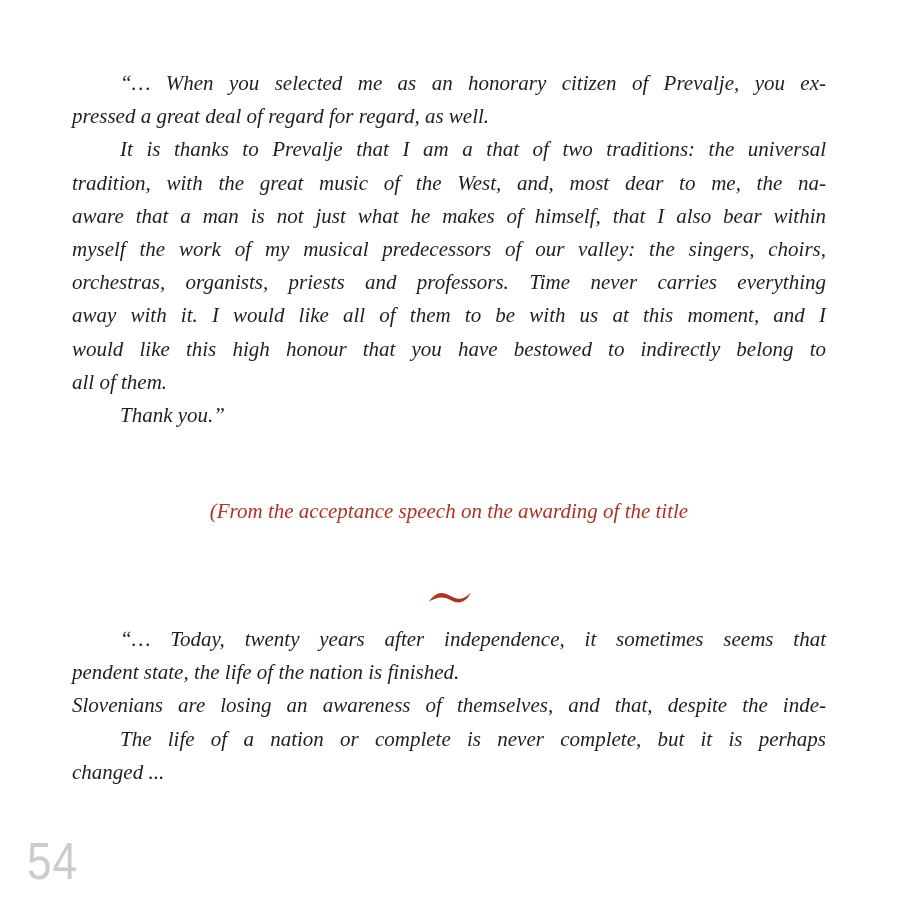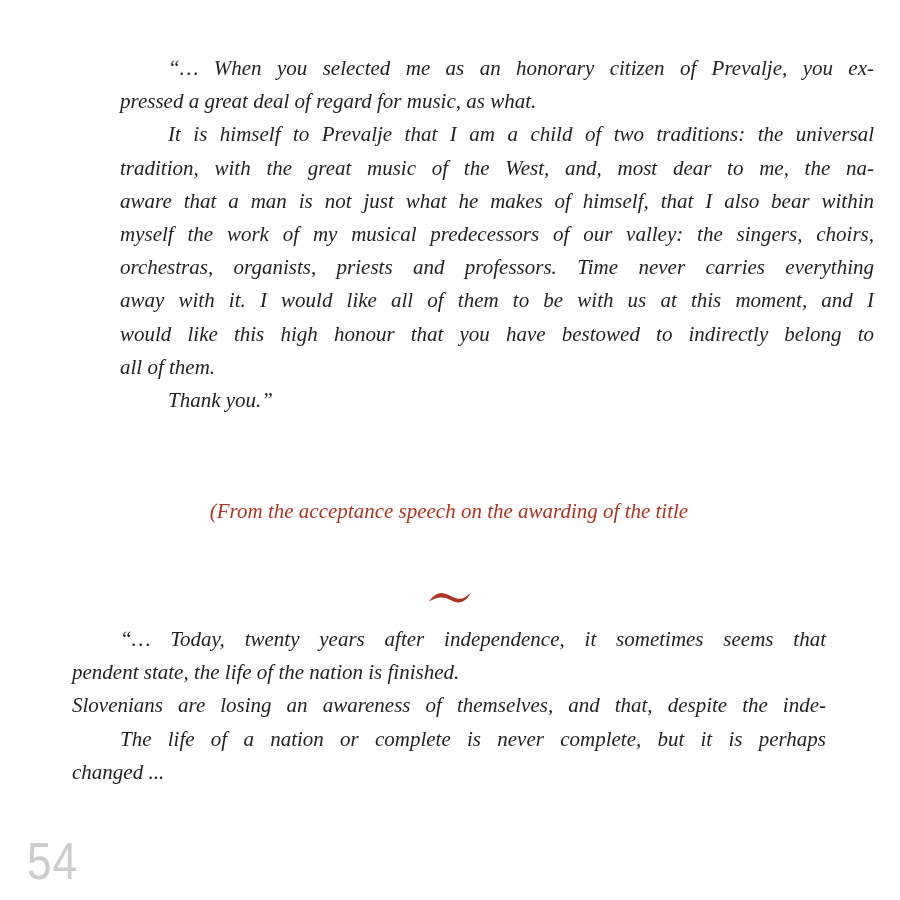--- a/index.html
+++ b/index.html
@@ -13,21 +13,21 @@
     height: 900px;
     background: #ffffff;
     overflow: hidden;
     font-family: "Liberation Serif", "DejaVu Serif", serif;
   }
   .text-block {
     position: absolute;
     left: 72px;
     width: 754px;
   }
-  .quote1 { top: 52px; margin-left: 48px; }
+  .quote1 { top: 67px; }
   .quote2 { top: 623px; }
   .line {
     font-style: italic;
     font-size: 21px;
     line-height: 33.2px;
     color: #1f1f1f;
     text-align: justify;
     text-align-last: left;
     white-space: normal;
   }
@@ -71,22 +71,22 @@
     letter-spacing: 1px;
   }
 </style>
 </head>
 <body>
 
 <div class="page">
 
   <div class="text-block quote1">
     <div class="line stretch indent">“… When you selected me as an honorary citizen of Prevalje, you ex-</div>
-    <div class="line">pressed a great deal of regard for music, as what.</div>
-    <div class="line stretch indent">It is himself to Prevalje that I am a child of two traditions: the universal</div>
+    <div class="line">pressed a great deal of regard for regard, as well.</div>
+    <div class="line stretch indent">It is thanks to Prevalje that I am a that of two traditions: the universal</div>
     <div class="line stretch">tradition, with the great music of the West, and, most dear to me, the na-</div>
     <div class="line stretch">aware that a man is not just what he makes of himself, that I also bear within</div>
     <div class="line stretch">myself the work of my musical predecessors of our valley: the singers, choirs,</div>
     <div class="line stretch">orchestras, organists, priests and professors. Time never carries everything</div>
     <div class="line stretch">away with it. I would like all of them to be with us at this moment, and I</div>
     <div class="line stretch">would like this high honour that you have bestowed to indirectly belong to</div>
     <div class="line">all of them.</div>
     <div class="line indent">Thank you.”</div>
   </div>
 

